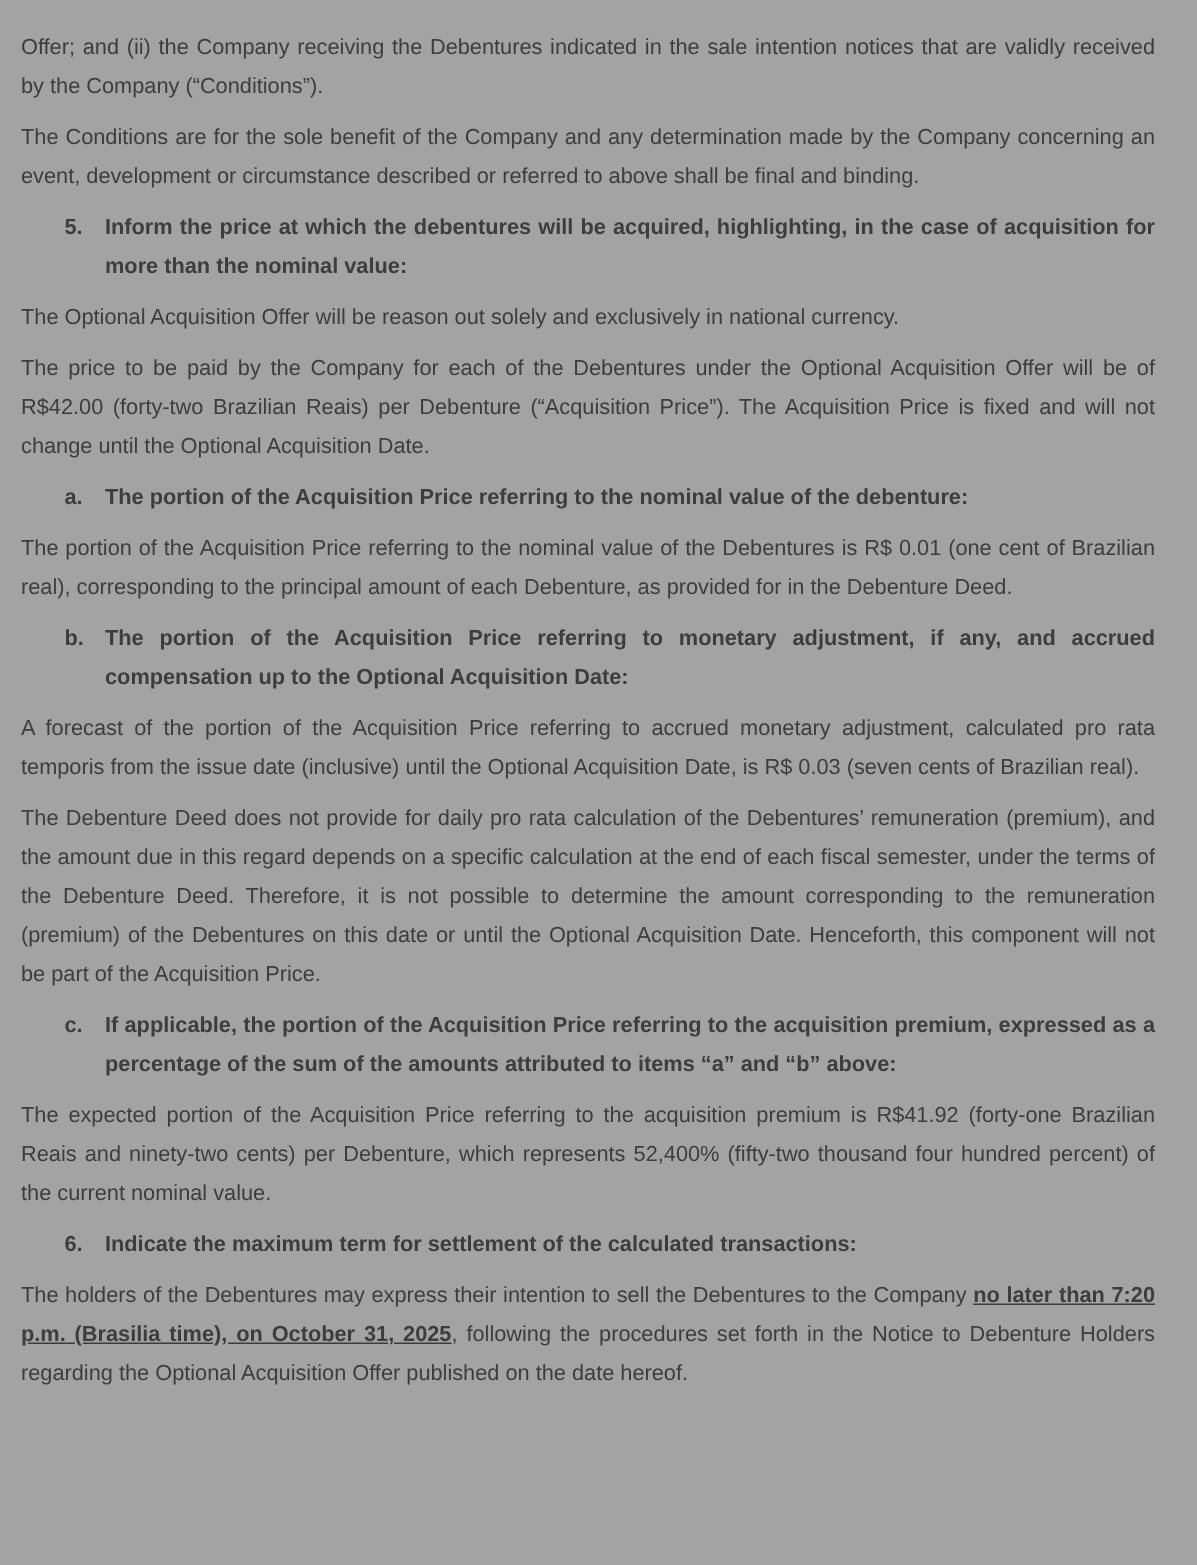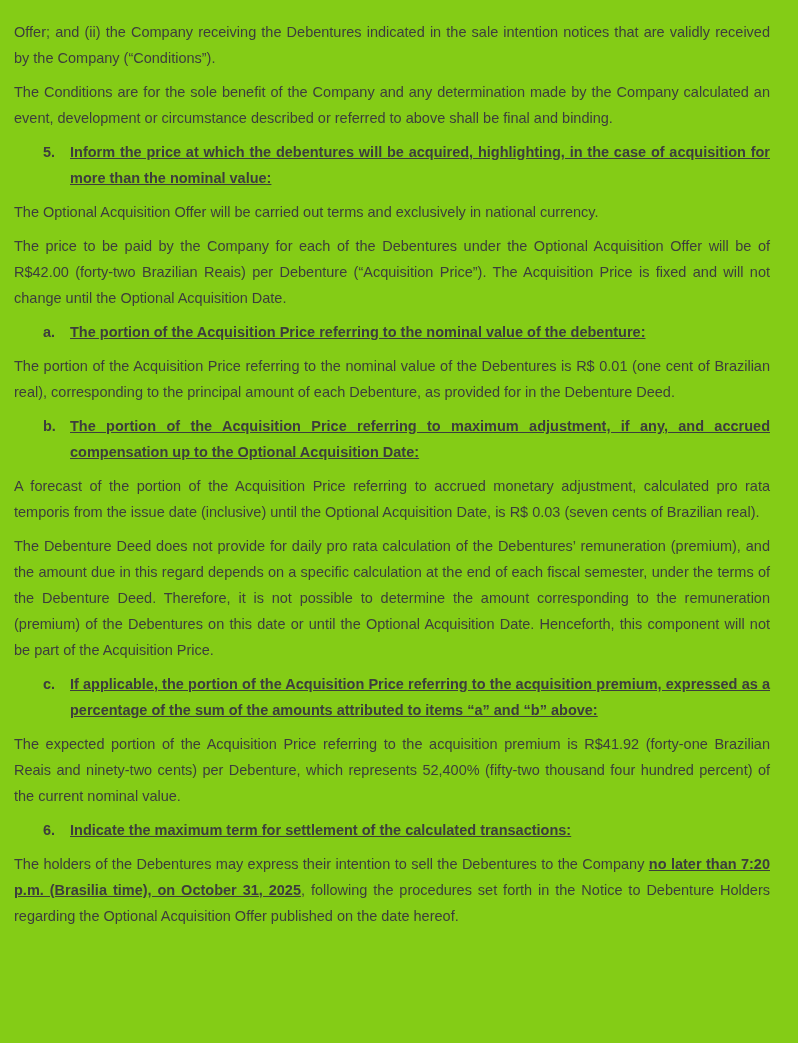--- a/index.html
+++ b/index.html
@@ -4,21 +4,21 @@
   <style>
     * { box-sizing: border-box; }
     html, body {
       margin: 0;
       padding: 0;
       background: #ffffff;
     }
     .page {
       width: 798px;
       min-height: 1043px;
-      background: #84cc16;
+      background: #a3a3a3;
       padding: 19px 28px 10px 14px;
       color: #3d3d3d;
       font-family: "Liberation Sans", sans-serif;
       font-size: 14.5px;
       line-height: 26px;
     }
     .body-paragraph {
       margin: 0 0 8px 0;
       text-align: justify;
     }
@@ -27,46 +27,45 @@
       margin: 0 0 8px 0;
       font-weight: 700;
     }
     .list-item .marker {
       flex: 0 0 27px;
       margin-left: 29px;
     }
     .list-item .item-text {
       flex: 1;
       text-align: justify;
-      text-decoration: underline;
     }
     .run-bold { font-weight: 700; }
     .run-underline { text-decoration: underline; }
   </style>
 </head>
 <body>
 
 <div class="page">
   <div>
       <p class="body-paragraph"><span>Offer; and (ii) the Company receiving the Debentures indicated in the sale intention notices that are validly received by the Company (“Conditions”).</span></p>
-      <p class="body-paragraph"><span>The Conditions are for the sole benefit of the Company and any determination made by the Company calculated an event, development or circumstance described or referred to above shall be final and binding.</span></p>
+      <p class="body-paragraph"><span>The Conditions are for the sole benefit of the Company and any determination made by the Company concerning an event, development or circumstance described or referred to above shall be final and binding.</span></p>
       <div class="list-item">
         <span class="marker">5.</span>
         <div class="item-text"><span class="run-bold">Inform the price at which the debentures will be acquired, highlighting, in the case of acquisition for more than the nominal value:</span></div>
       </div>
-      <p class="body-paragraph"><span>The Optional Acquisition Offer will be carried out terms and exclusively in national currency.</span></p>
+      <p class="body-paragraph"><span>The Optional Acquisition Offer will be reason out solely and exclusively in national currency.</span></p>
       <p class="body-paragraph"><span>The price to be paid by the Company for each of the Debentures under the Optional Acquisition Offer will be of R$42.00 (forty-two Brazilian Reais) per Debenture (“Acquisition Price”). The Acquisition Price is fixed and will not change until the Optional Acquisition Date.</span></p>
       <div class="list-item">
         <span class="marker">a.</span>
         <div class="item-text"><span class="run-bold">The portion of the Acquisition Price referring to the nominal value of the debenture:</span></div>
       </div>
       <p class="body-paragraph"><span>The portion of the Acquisition Price referring to the nominal value of the Debentures is R$ 0.01 (one cent of Brazilian real), corresponding to the principal amount of each Debenture, as provided for in the Debenture Deed.</span></p>
       <div class="list-item">
         <span class="marker">b.</span>
-        <div class="item-text"><span class="run-bold">The portion of the Acquisition Price referring to maximum adjustment, if any, and accrued compensation up to the Optional Acquisition Date:</span></div>
+        <div class="item-text"><span class="run-bold">The portion of the Acquisition Price referring to monetary adjustment, if any, and accrued compensation up to the Optional Acquisition Date:</span></div>
       </div>
       <p class="body-paragraph"><span>A forecast of the portion of the Acquisition Price referring to accrued monetary adjustment, calculated pro rata temporis from the issue date (inclusive) until the Optional Acquisition Date, is R$ 0.03 (seven cents of Brazilian real).</span></p>
       <p class="body-paragraph"><span>The Debenture Deed does not provide for daily pro rata calculation of the Debentures’ remuneration (premium), and the amount due in this regard depends on a specific calculation at the end of each fiscal semester, under the terms of the Debenture Deed. Therefore, it is not possible to determine the amount corresponding to the remuneration (premium) of the Debentures on this date or until the Optional Acquisition Date. Henceforth, this component will not be part of the Acquisition Price.</span></p>
       <div class="list-item">
         <span class="marker">c.</span>
         <div class="item-text"><span class="run-bold">If applicable, the portion of the Acquisition Price referring to the acquisition premium, expressed as a percentage of the sum of the amounts attributed to items “a” and “b” above:</span></div>
       </div>
       <p class="body-paragraph"><span>The expected portion of the Acquisition Price referring to the acquisition premium is R$41.92 (forty-one Brazilian Reais and ninety-two cents) per Debenture, which represents 52,400% (fifty-two thousand four hundred percent) of the current nominal value.</span></p>
       <div class="list-item">
         <span class="marker">6.</span>

